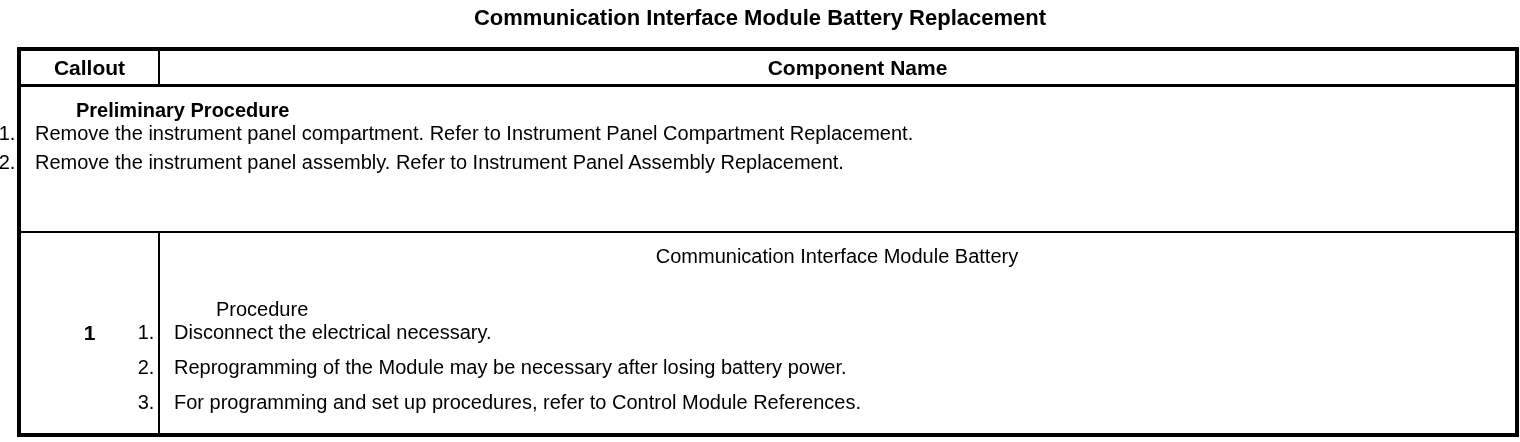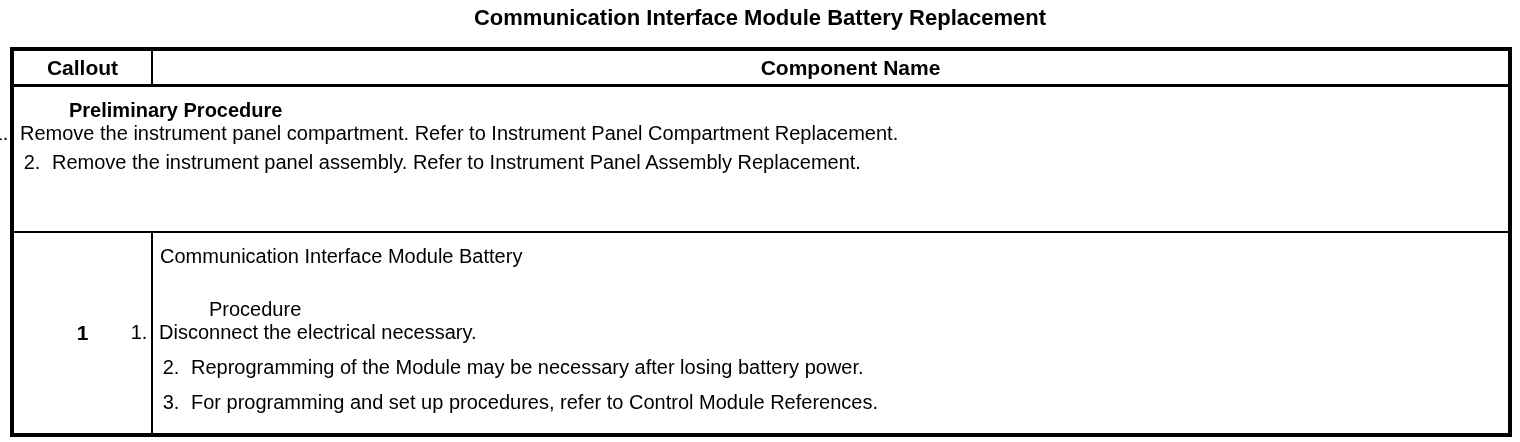--- a/index.html
+++ b/index.html
@@ -25,21 +25,21 @@
     left: 0;
     width: 100%;
     text-align: center;
     font-size: 22px;
     font-weight: bold;
     line-height: 26px;
   }
   .proc-table {
     position: absolute;
     top: 47px;
-    left: 10px;
+    left: 17px;
     width: 1502px;
     height: 390px;
     border: 4px solid #000000;
     box-sizing: border-box;
     display: flex;
     flex-direction: column;
     background: #ffffff;
   }
   .header-row {
     display: flex;
@@ -74,27 +74,27 @@
     font-size: 20px;
     line-height: 22px;
   }
   ol.step-list {
     margin: 0;
     padding: 0;
     list-style: decimal outside;
   }
   ol.step-list li {
     line-height: 24px;
-    padding-left: 6px;
+    padding-left: 14px;
   }
   .prelim-list {
     margin-top: 29px;
     padding-left: 58px;
   }
-  .prelim-list li + li { margin-top: 5px; margin-left: 32px; }
+  .prelim-list li + li { margin-top: 5px; }
   .data-row {
     flex: 1;
     display: flex;
     min-height: 0;
   }
   .callout-cell {
     width: 139px;
     flex: none;
     border-right: 2px solid #000000;
     box-sizing: border-box;
@@ -104,31 +104,32 @@
     font-size: 21px;
     font-weight: bold;
   }
   .content-cell {
     flex: 1;
     font-size: 20px;
   }
   .component-name {
     margin: 12px 8px 0 7px;
     line-height: 22px;
+    text-align: center;
   }
   .procedure-heading {
     margin: 31px 0 0 56px;
     font-weight: normal;
     line-height: 22px;
   }
   .row-list {
     margin-top: 33px;
     padding-left: 81px;
   }
-  .row-list li + li { margin-top: 11px; margin-left: 32px; }
+  .row-list li + li { margin-top: 11px; }
 </style>
 </head>
 <body>
 
 <div class="page">
 
   <div class="doc-title">Communication Interface Module Battery Replacement</div>
 
   <div class="proc-table">
 

